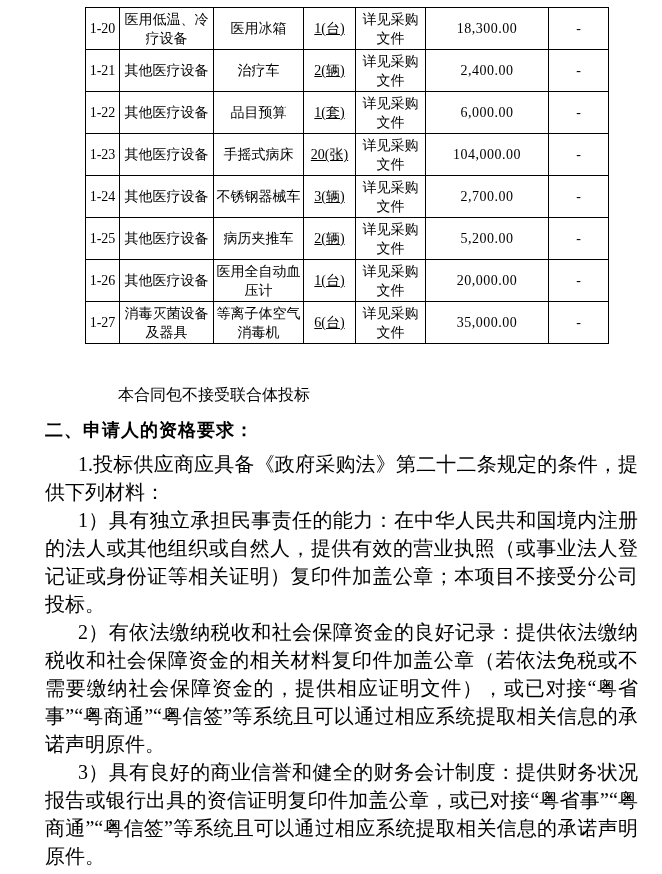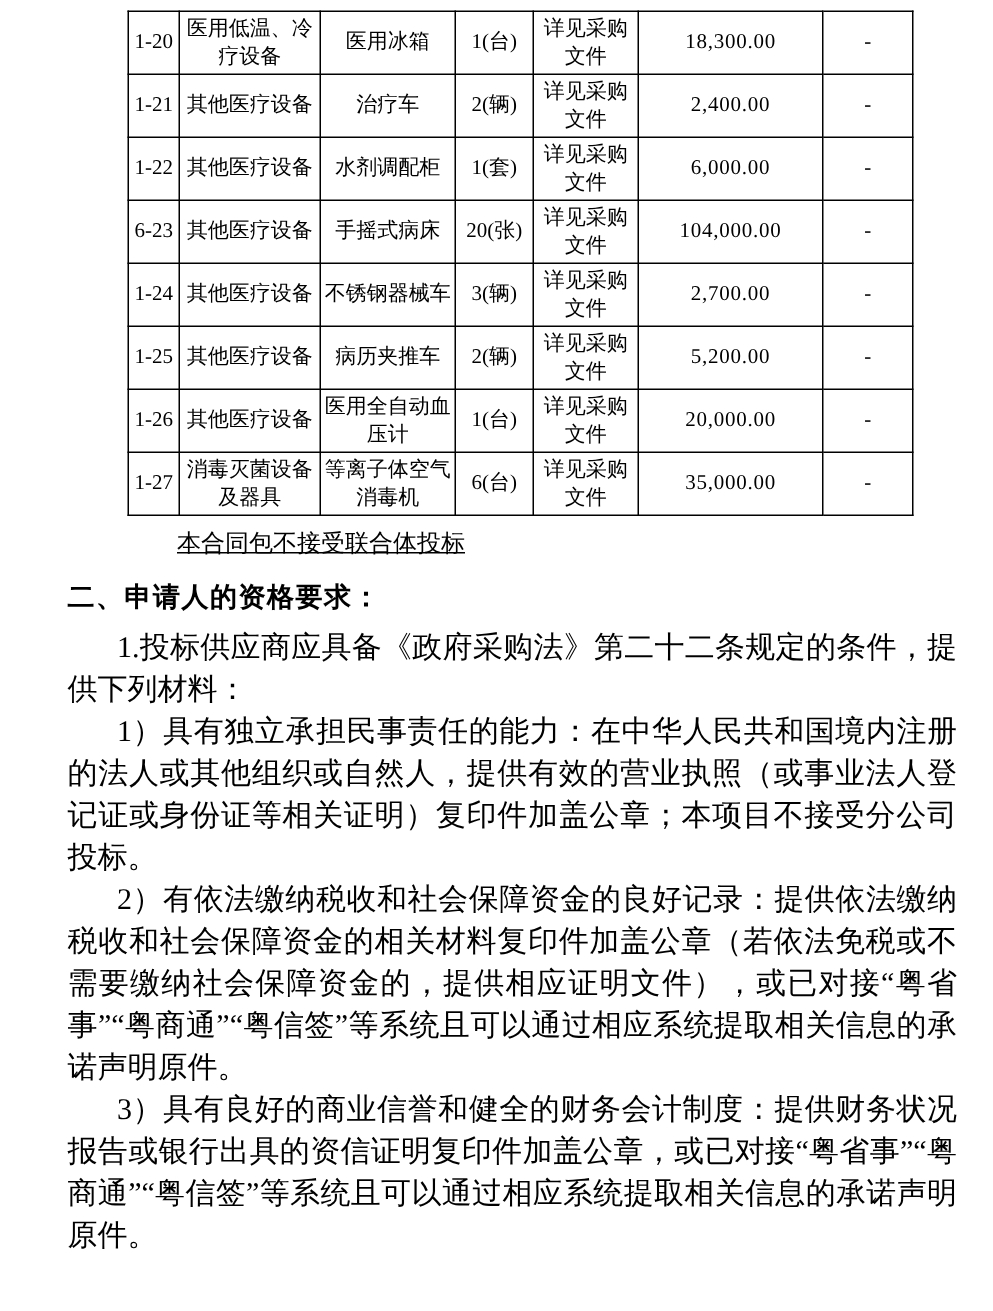--- a/index.html
+++ b/index.html
@@ -44,28 +44,27 @@
     height: 41px;
     padding: 0 2px;
   }
   th.th-no     { padding: 0 8px; }
   th.th-qty    { padding: 0 7px; }
   th.th-spec   { padding: 0 5px; }
   th.th-max    { padding: 0 6px; }
   td.c-no      { font-size: 13px; white-space: nowrap; padding: 0 1px; }
   td.c-name    { padding: 0 4px; }
   td.c-target  { padding: 0 2px; }
-  td.c-qty     { padding: 0 3px; white-space: nowrap; }
+  td.c-qty     { padding: 0 3px; white-space: nowrap; text-decoration: underline; }
   td.c-spec    { padding: 0 5px; }
   td.c-budget  { text-align: right; padding: 0 5px 0 2px; letter-spacing: 0.5px; }
   td.c-max     { text-align: right; padding: 0 10px 0 2px; }
   
   .contract-block {
-    margin: 5px 22px 0 77px;
-    text-decoration: underline;
+    margin: 37px 22px 0 77px;
   }
   .contract-block p {
     margin: 0;
     font-size: 16px;
     line-height: 28px;
     text-indent: 41px;
     text-align: justify;
   }
   .u-line {
     text-decoration: underline;
@@ -118,28 +117,28 @@
       <td class="c-name">其他医疗设备</td>
       <td class="c-target">治疗车</td>
       <td class="c-qty">2(辆)</td>
       <td class="c-spec">详见采购文件</td>
       <td class="c-budget">2,400.00</td>
       <td class="c-max">-</td>
     </tr>
     <tr>
       <td class="c-no">1-22</td>
       <td class="c-name">其他医疗设备</td>
-      <td class="c-target">水剂调配柜</td>
+      <td class="c-target">品目预算</td>
       <td class="c-qty">1(套)</td>
       <td class="c-spec">详见采购文件</td>
       <td class="c-budget">6,000.00</td>
       <td class="c-max">-</td>
     </tr>
     <tr>
-      <td class="c-no">6-23</td>
+      <td class="c-no">1-23</td>
       <td class="c-name">其他医疗设备</td>
       <td class="c-target">手摇式病床</td>
       <td class="c-qty">20(张)</td>
       <td class="c-spec">详见采购文件</td>
       <td class="c-budget">104,000.00</td>
       <td class="c-max">-</td>
     </tr>
     <tr>
       <td class="c-no">1-24</td>
       <td class="c-name">其他医疗设备</td>

